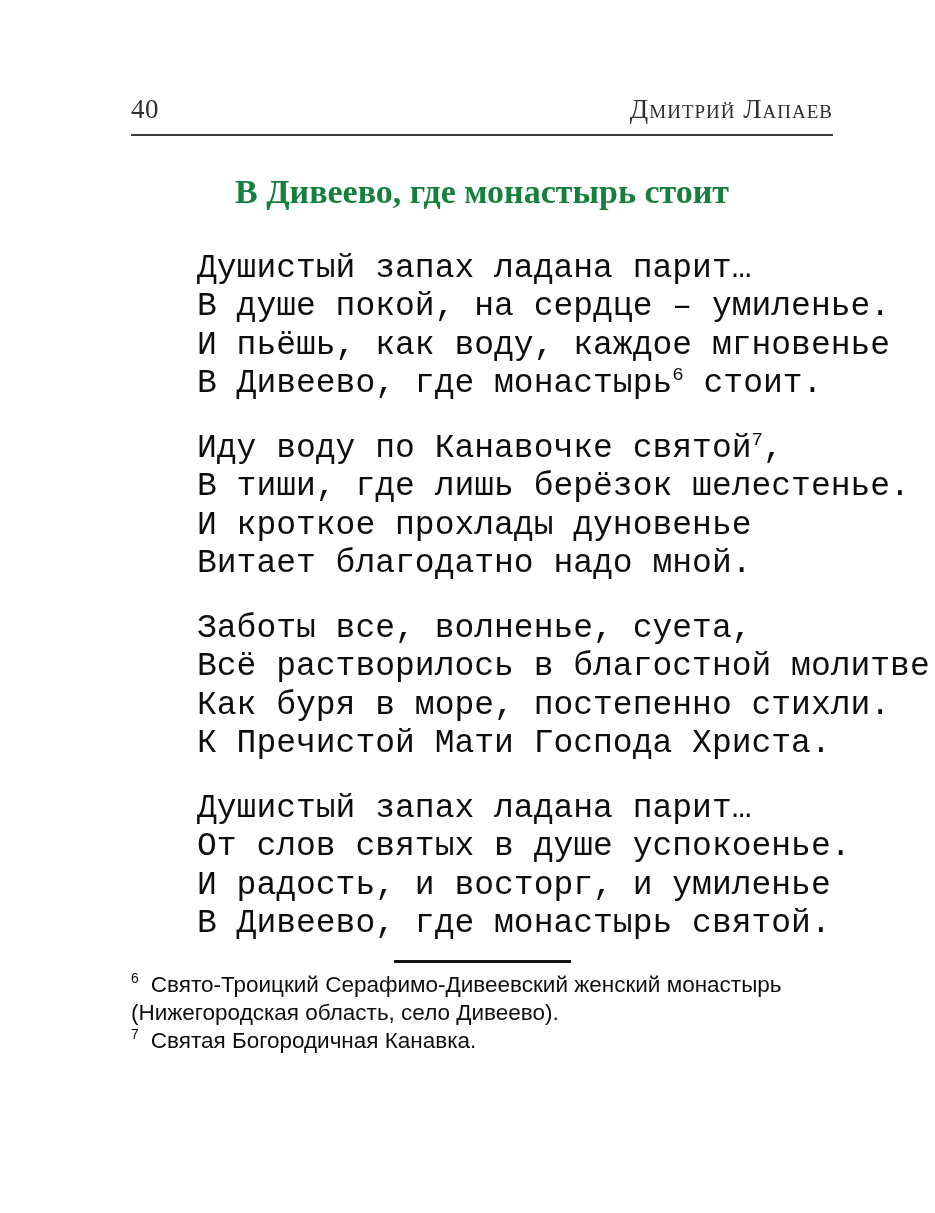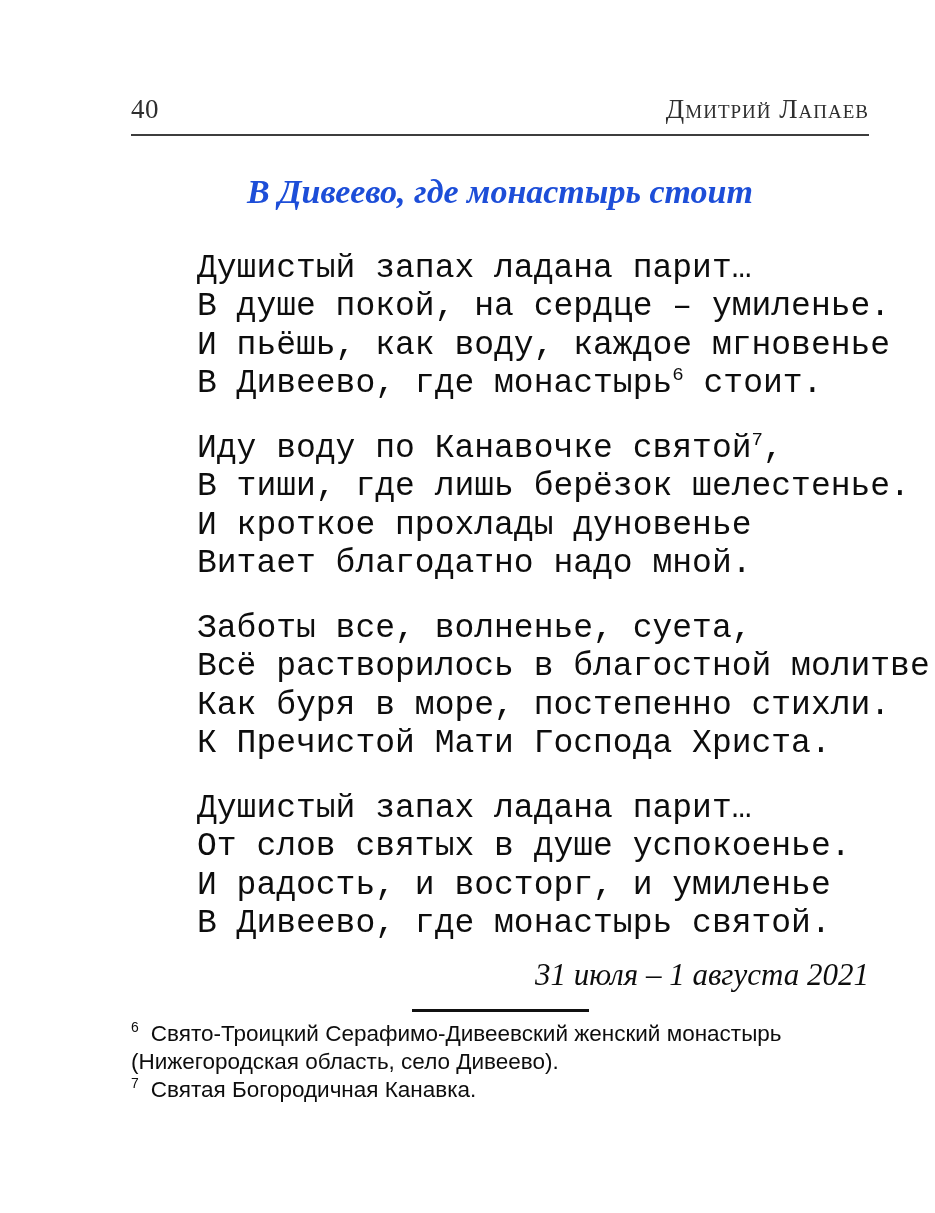--- a/index.html
+++ b/index.html
@@ -6,21 +6,21 @@
     margin: 0;
     padding: 0;
     background: #ffffff;
   }
   .page {
     position: relative;
     width: 935px;
     height: 1213px;
     background: #ffffff;
     box-sizing: border-box;
-    padding: 0 66px 0 131px;
+    padding: 0 102px 0 131px;
     color: #111111;
     overflow: hidden;
   }
   
   .running-header {
     display: flex;
     justify-content: space-between;
     align-items: baseline;
     margin: 0;
     padding-top: 94px;
@@ -38,22 +38,21 @@
     letter-spacing: 1px;
   }
   
   .poem-title {
     margin: 36px 0 0 0;
     font-family: "Liberation Serif", serif;
     font-weight: bold;
     font-size: 34px;
     line-height: 1.2;
     text-align: center;
-    color: #1d4ed8;
-    font-style: italic;
+    color: #15803d;
   }
   
   .poem {
     margin-top: 37px;
     padding-left: 66px;
     font-family: Liberation Mono, monospace;
     font-size: 33px;
     line-height: 38.5px;
     color: #0d0d0d;
   }
@@ -142,21 +141,20 @@
 
     <div class="stanza">
       <div class="line"><span>Душистый запах ладана парит…</span><sup></sup><span></span></div>
       <div class="line"><span>От слов святых в душе успокоенье.</span><sup></sup><span></span></div>
       <div class="line"><span>И радость, и восторг, и умиленье</span><sup></sup><span></span></div>
       <div class="line"><span>В Дивеево, где монастырь святой.</span><sup></sup><span></span></div>
     </div>
 
   </div>
 
-  <div class="poem-date">31 июля – 1 августа 2021</div>
 
   <hr class="footnote-rule">
 
   <div class="footnotes">
     <p><sup>6</sup><span>Свято-Троицкий Серафимо-Дивеевский женский монастырь (Нижегородская область, село Дивеево).</span></p>
     <p><sup>7</sup><span>Святая Богородичная Канавка.</span></p>
   </div>
 
 </div>
 

